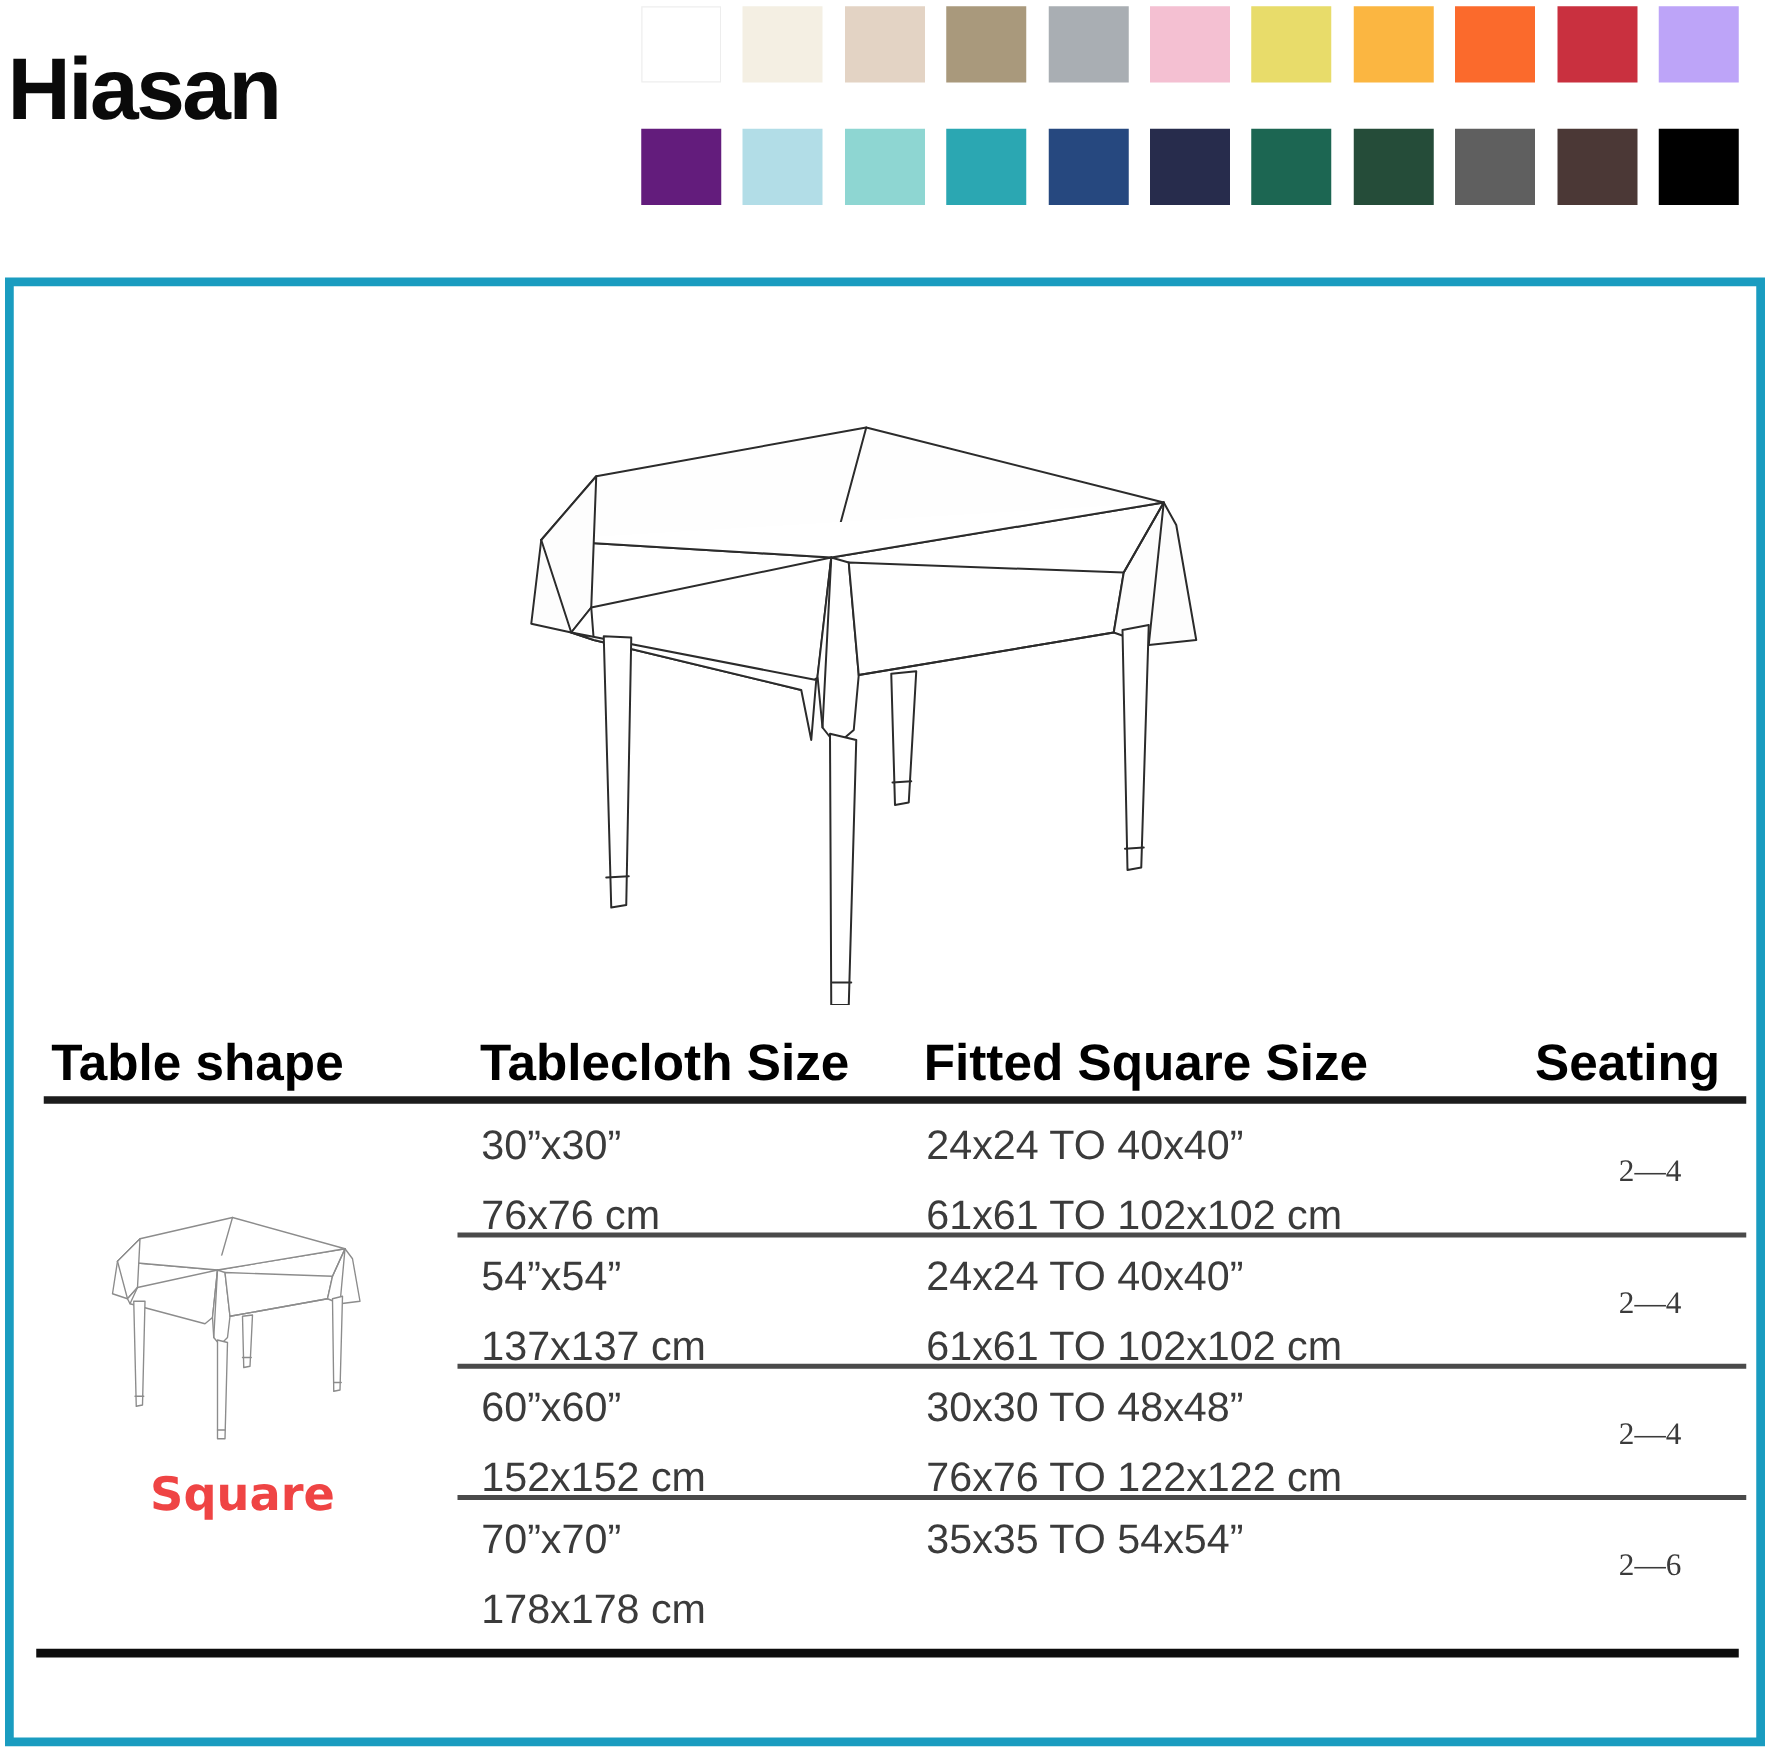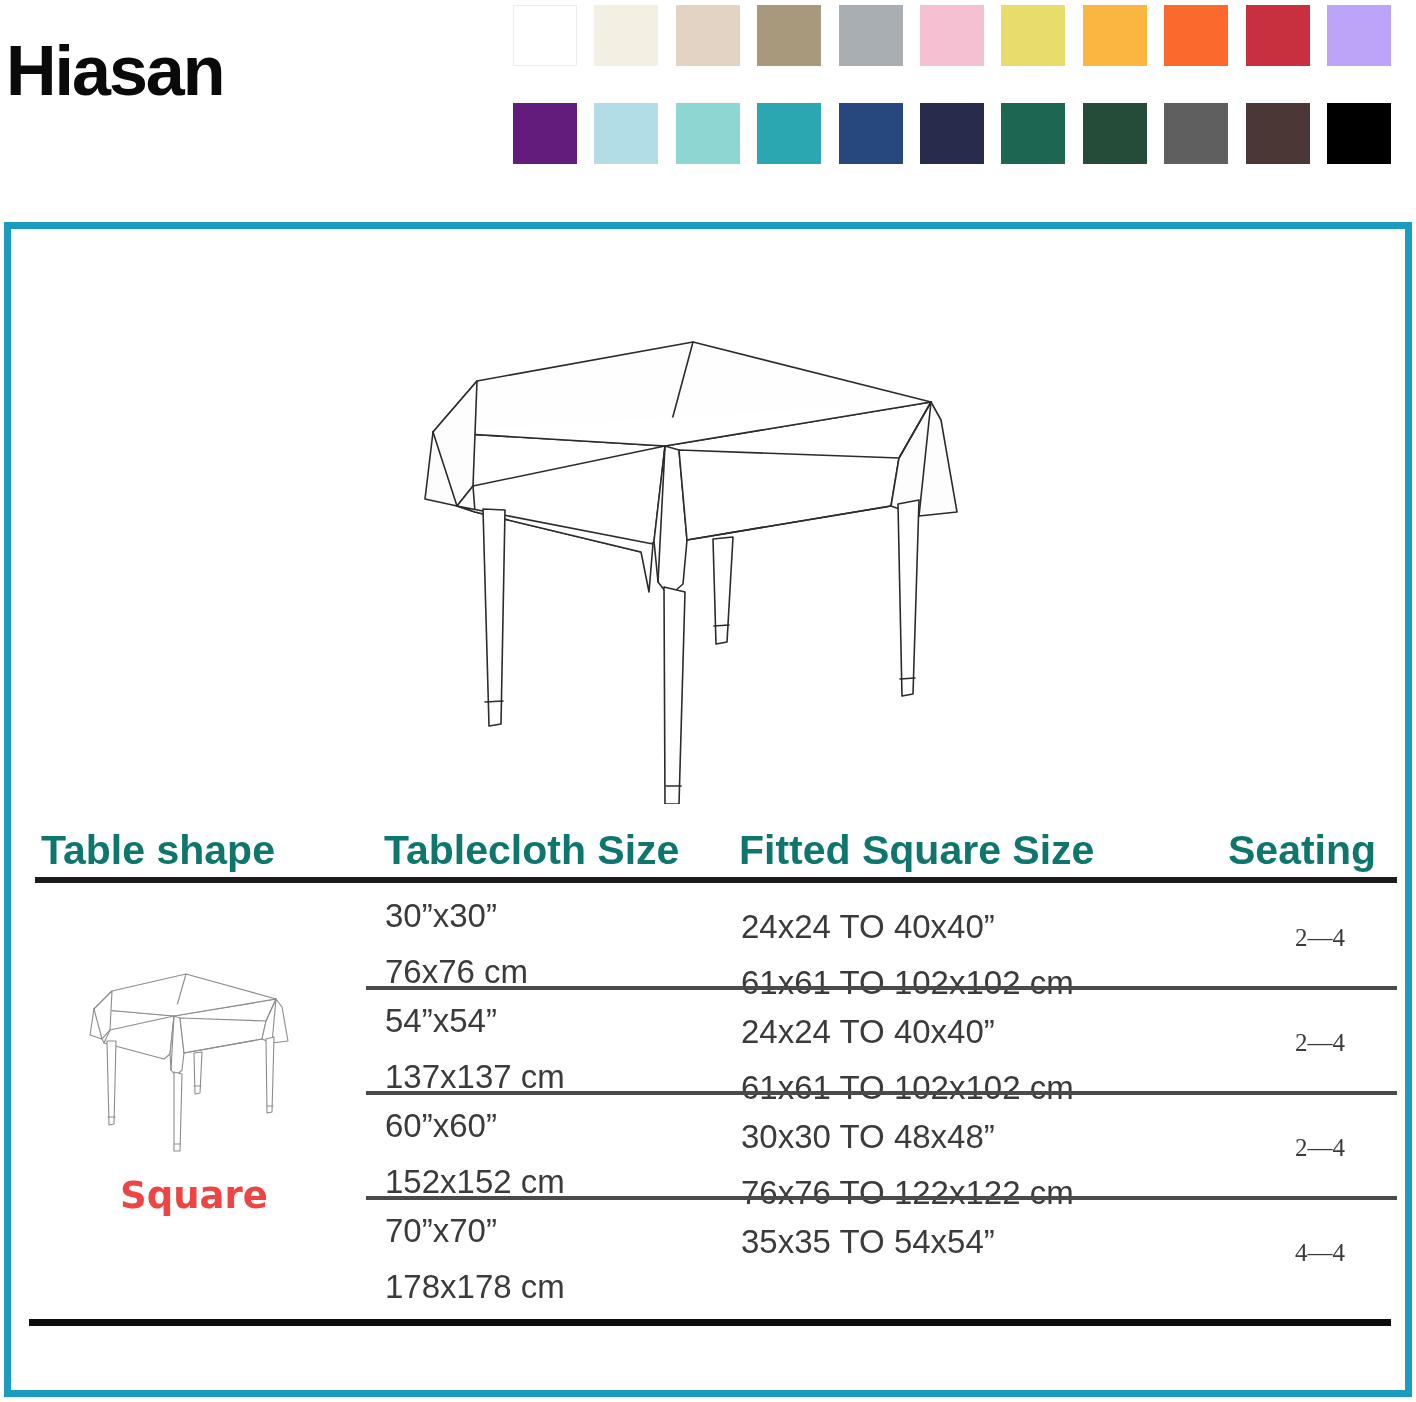--- a/index.html
+++ b/index.html
@@ -87,21 +87,21 @@
 
   .table-head {
     position: relative;
     height: 62px;
   }
   .th {
     position: absolute;
     font-family: "Liberation Sans", sans-serif;
     font-size: 41px;
     font-weight: bold;
-    color: #0f766e;
+    color: #000000;
     white-space: nowrap;
     bottom: 0;
     line-height: 1;
   }
   .th.c-shape  { left: 12px; }
   .th.c-cloth  { left: 355px; }
   .th.c-fitted { left: 710px; }
   .th.c-seat   { left: 1199px; }
 
   .head-rule {
@@ -133,21 +133,21 @@
     font-family: "Liberation Sans", sans-serif;
     font-size: 33px;
     color: #3b3b3b;
     white-space: nowrap;
     line-height: 1;
   }
   .cell .line-1 { display: block; }
   .cell .line-2 { display: block; margin-top: 23px; }
 
   .cell.cloth  { left: 356px; top: 14px; }
-  .cell.fitted { left: 712px; top: 25px; }
+  .cell.fitted { left: 712px; top: 14px; }
   .cell.seat   {
     left: 1266px; top: 0;
     height: 105px;
     display: flex; align-items: center;
     font-size: 25px;
     font-family: Liberation Serif, serif;
   }
 
   
   #shape-cell {
@@ -344,21 +344,21 @@
       </div>
 
       <div class="data-row last">
         <div class="cell cloth">
           <span class="line-1">70”x70”</span>
           <span class="line-2">178x178 cm</span>
         </div>
         <div class="cell fitted">
           <span class="line-1">35x35 TO 54x54”</span>
         </div>
-        <div class="cell seat">4—4</div>
+        <div class="cell seat">2—6</div>
 
       </div>
 
     </div>
   </div>
 
   <div id="bottom-rule"></div>
 </div>
 
 </body></html>

